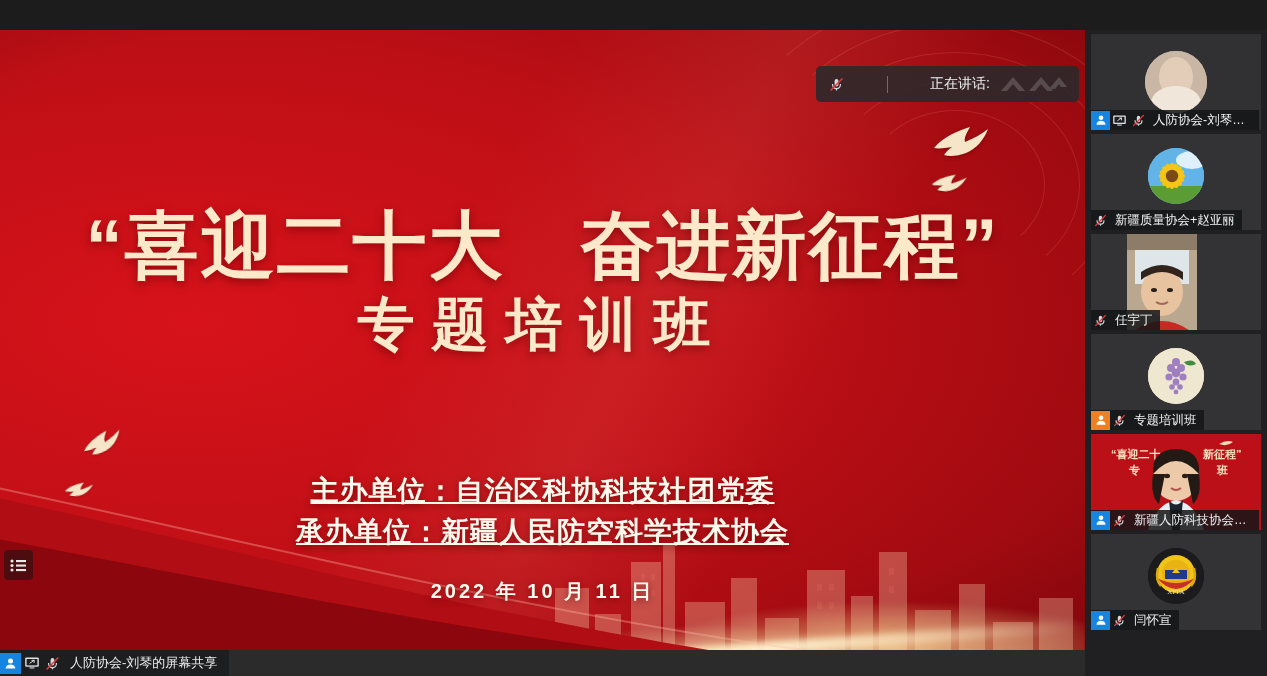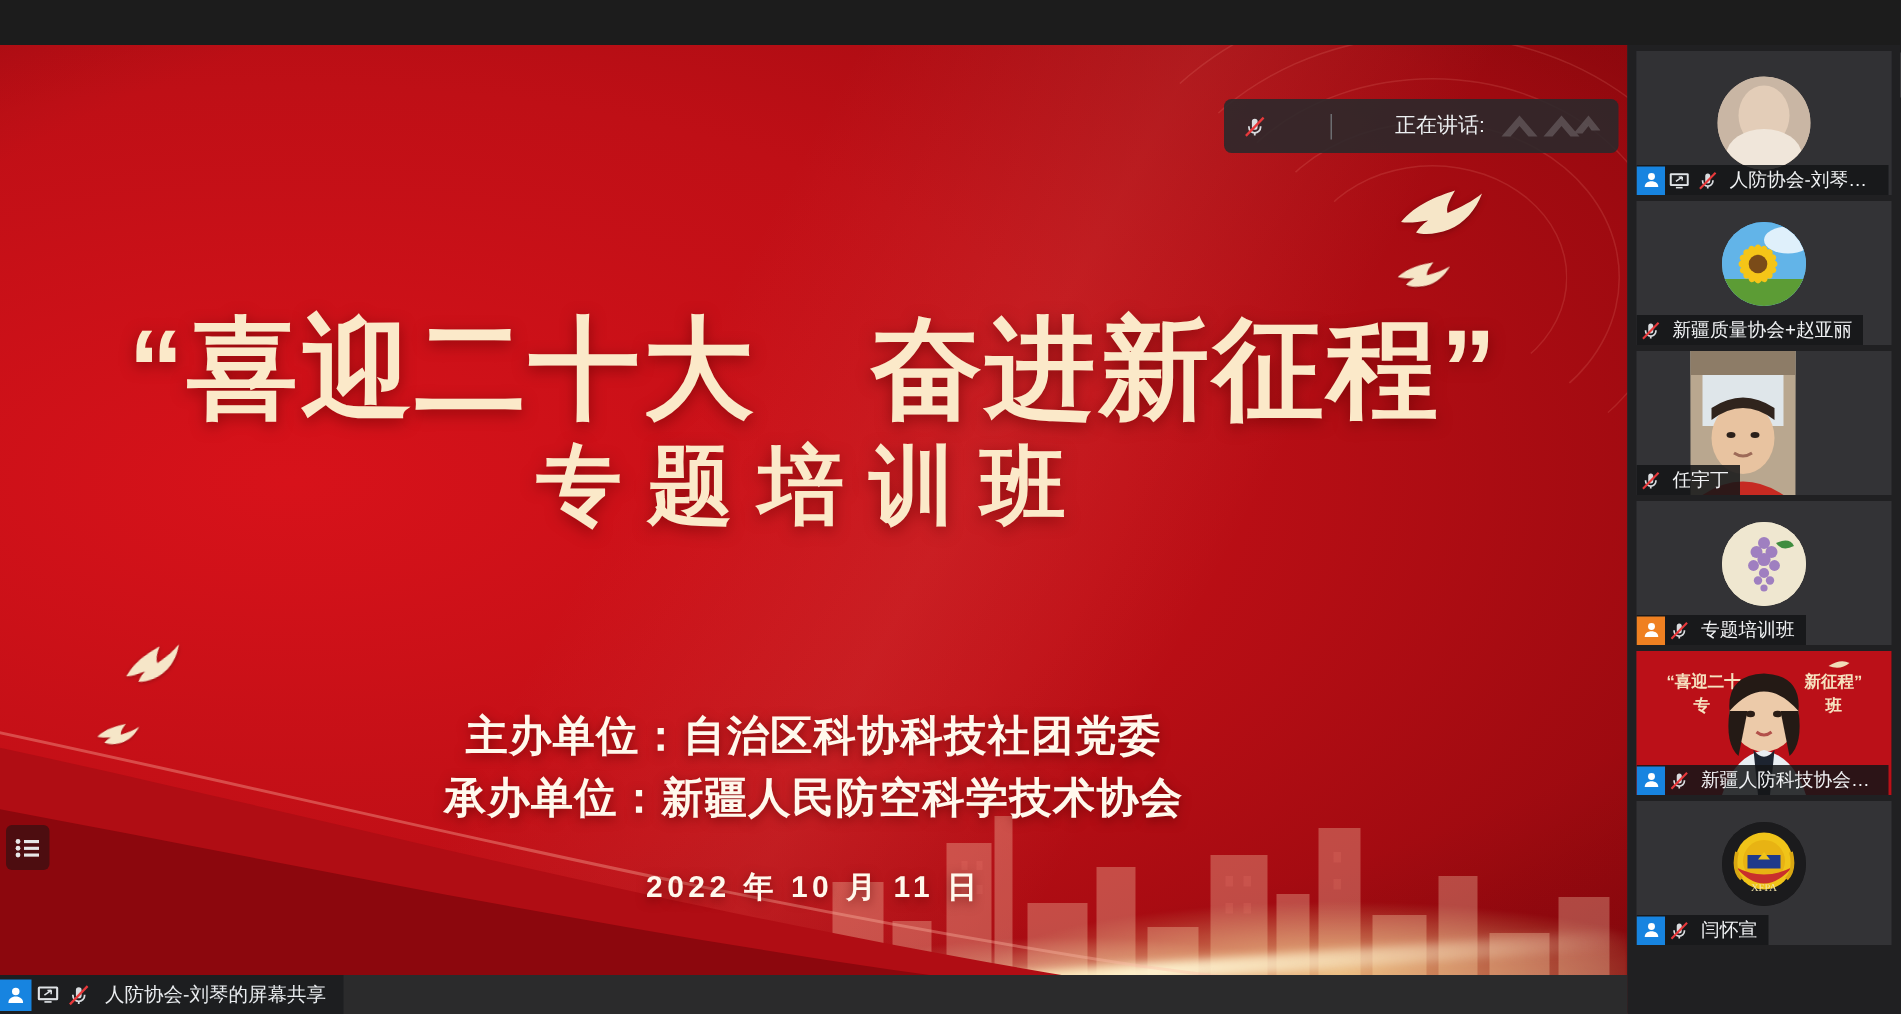--- a/index.html
+++ b/index.html
@@ -58,21 +58,21 @@
 
   
   .title-wrap{ position:absolute; left:0; top:178px; width:1085px; text-align:center;
     color:#fbe9c9; }
   .t1{ font-size:74px; line-height:1.02; font-weight:700; letter-spacing:2px;
     text-shadow:0 3px 10px rgba(90,0,0,.55); white-space:pre; }
   .t2{ font-size:57px; line-height:1.25; font-weight:700; letter-spacing:17px;
     margin-top:6px; text-shadow:0 3px 10px rgba(90,0,0,.55); }
   .org{ position:absolute; left:0; top:441px; width:1085px; text-align:center;
     color:#fff8ec; font-size:28px; font-weight:700; line-height:1.45; letter-spacing:1px;
-    text-shadow:0 2px 7px rgba(80,0,0,.6); }
+    text-shadow:0 2px 7px rgba(80,0,0,.6);text-decoration:underline; }
   .dateline{ position:absolute; left:0; top:548px; width:1085px; text-align:center;
     color:#fff8ec; font-size:20px; font-weight:700; letter-spacing:3px;
     text-shadow:0 2px 7px rgba(80,0,0,.6); }
 
   
   .listbtn{ position:absolute; left:4px; top:520px; width:29px; height:30px;
     background:rgba(20,20,20,.52); border-radius:4px;
     display:flex; align-items:center; justify-content:center; cursor:pointer; }
   .listbtn svg{ display:block; }
 

